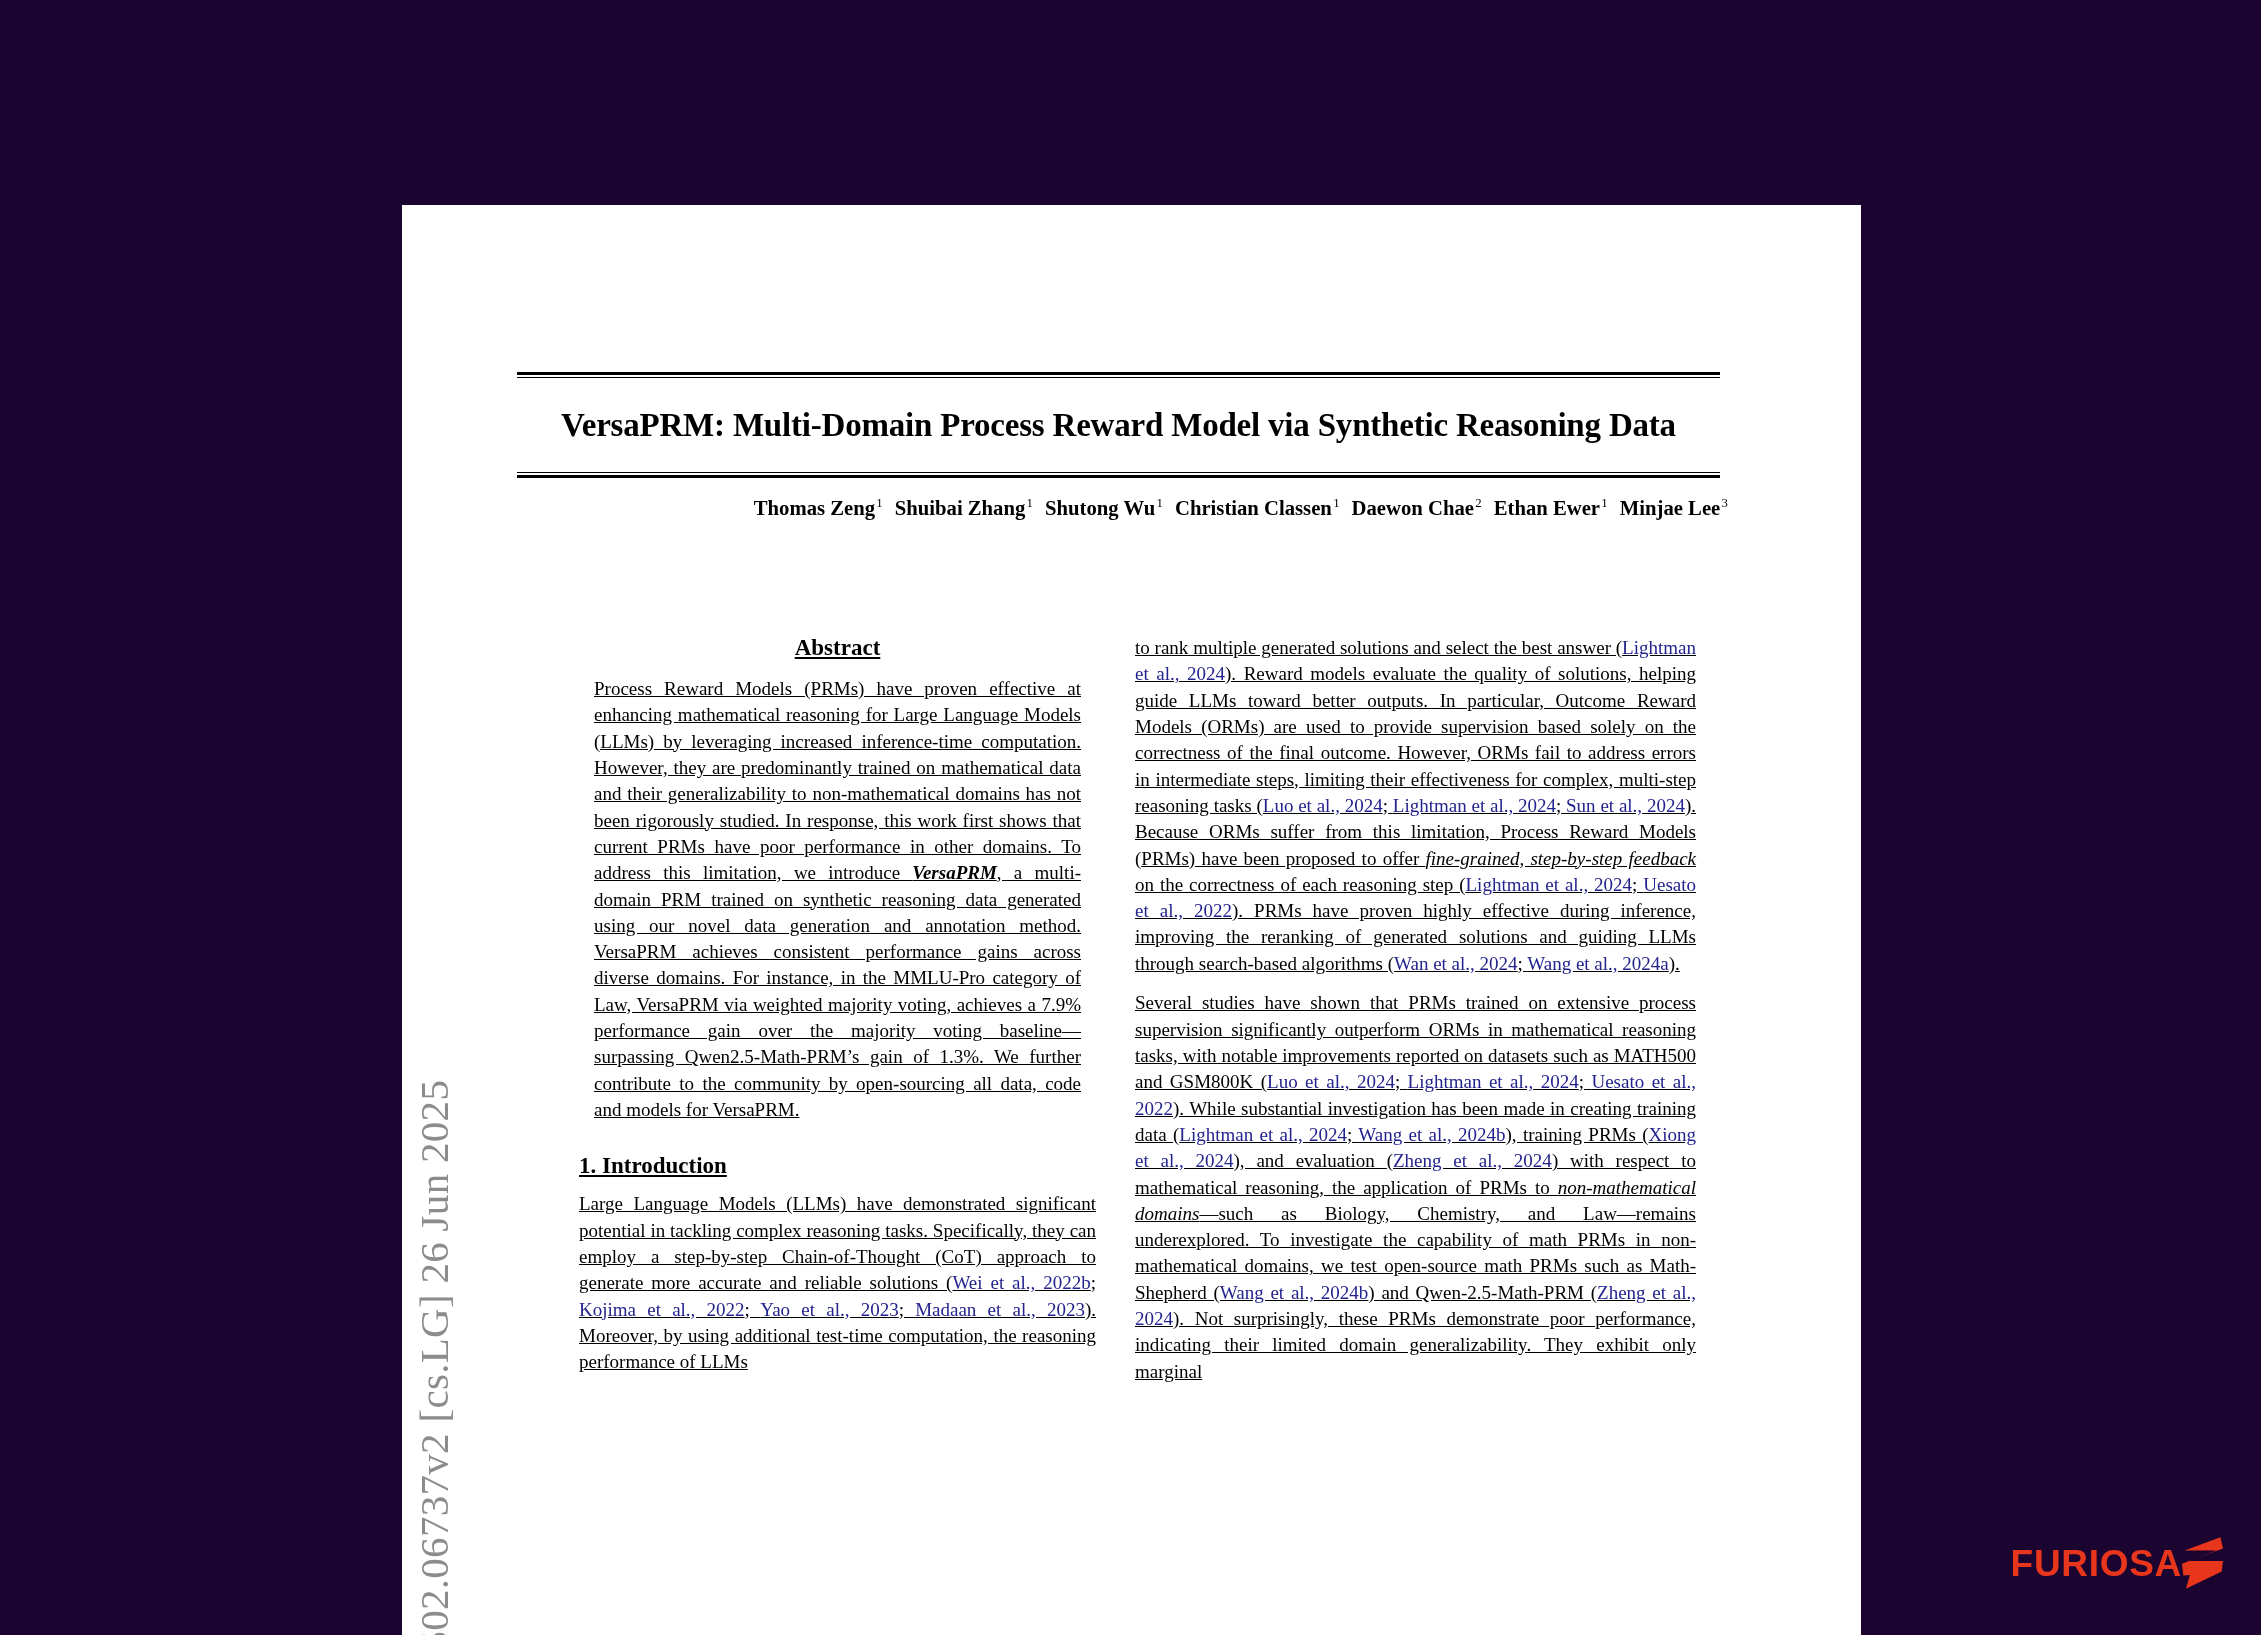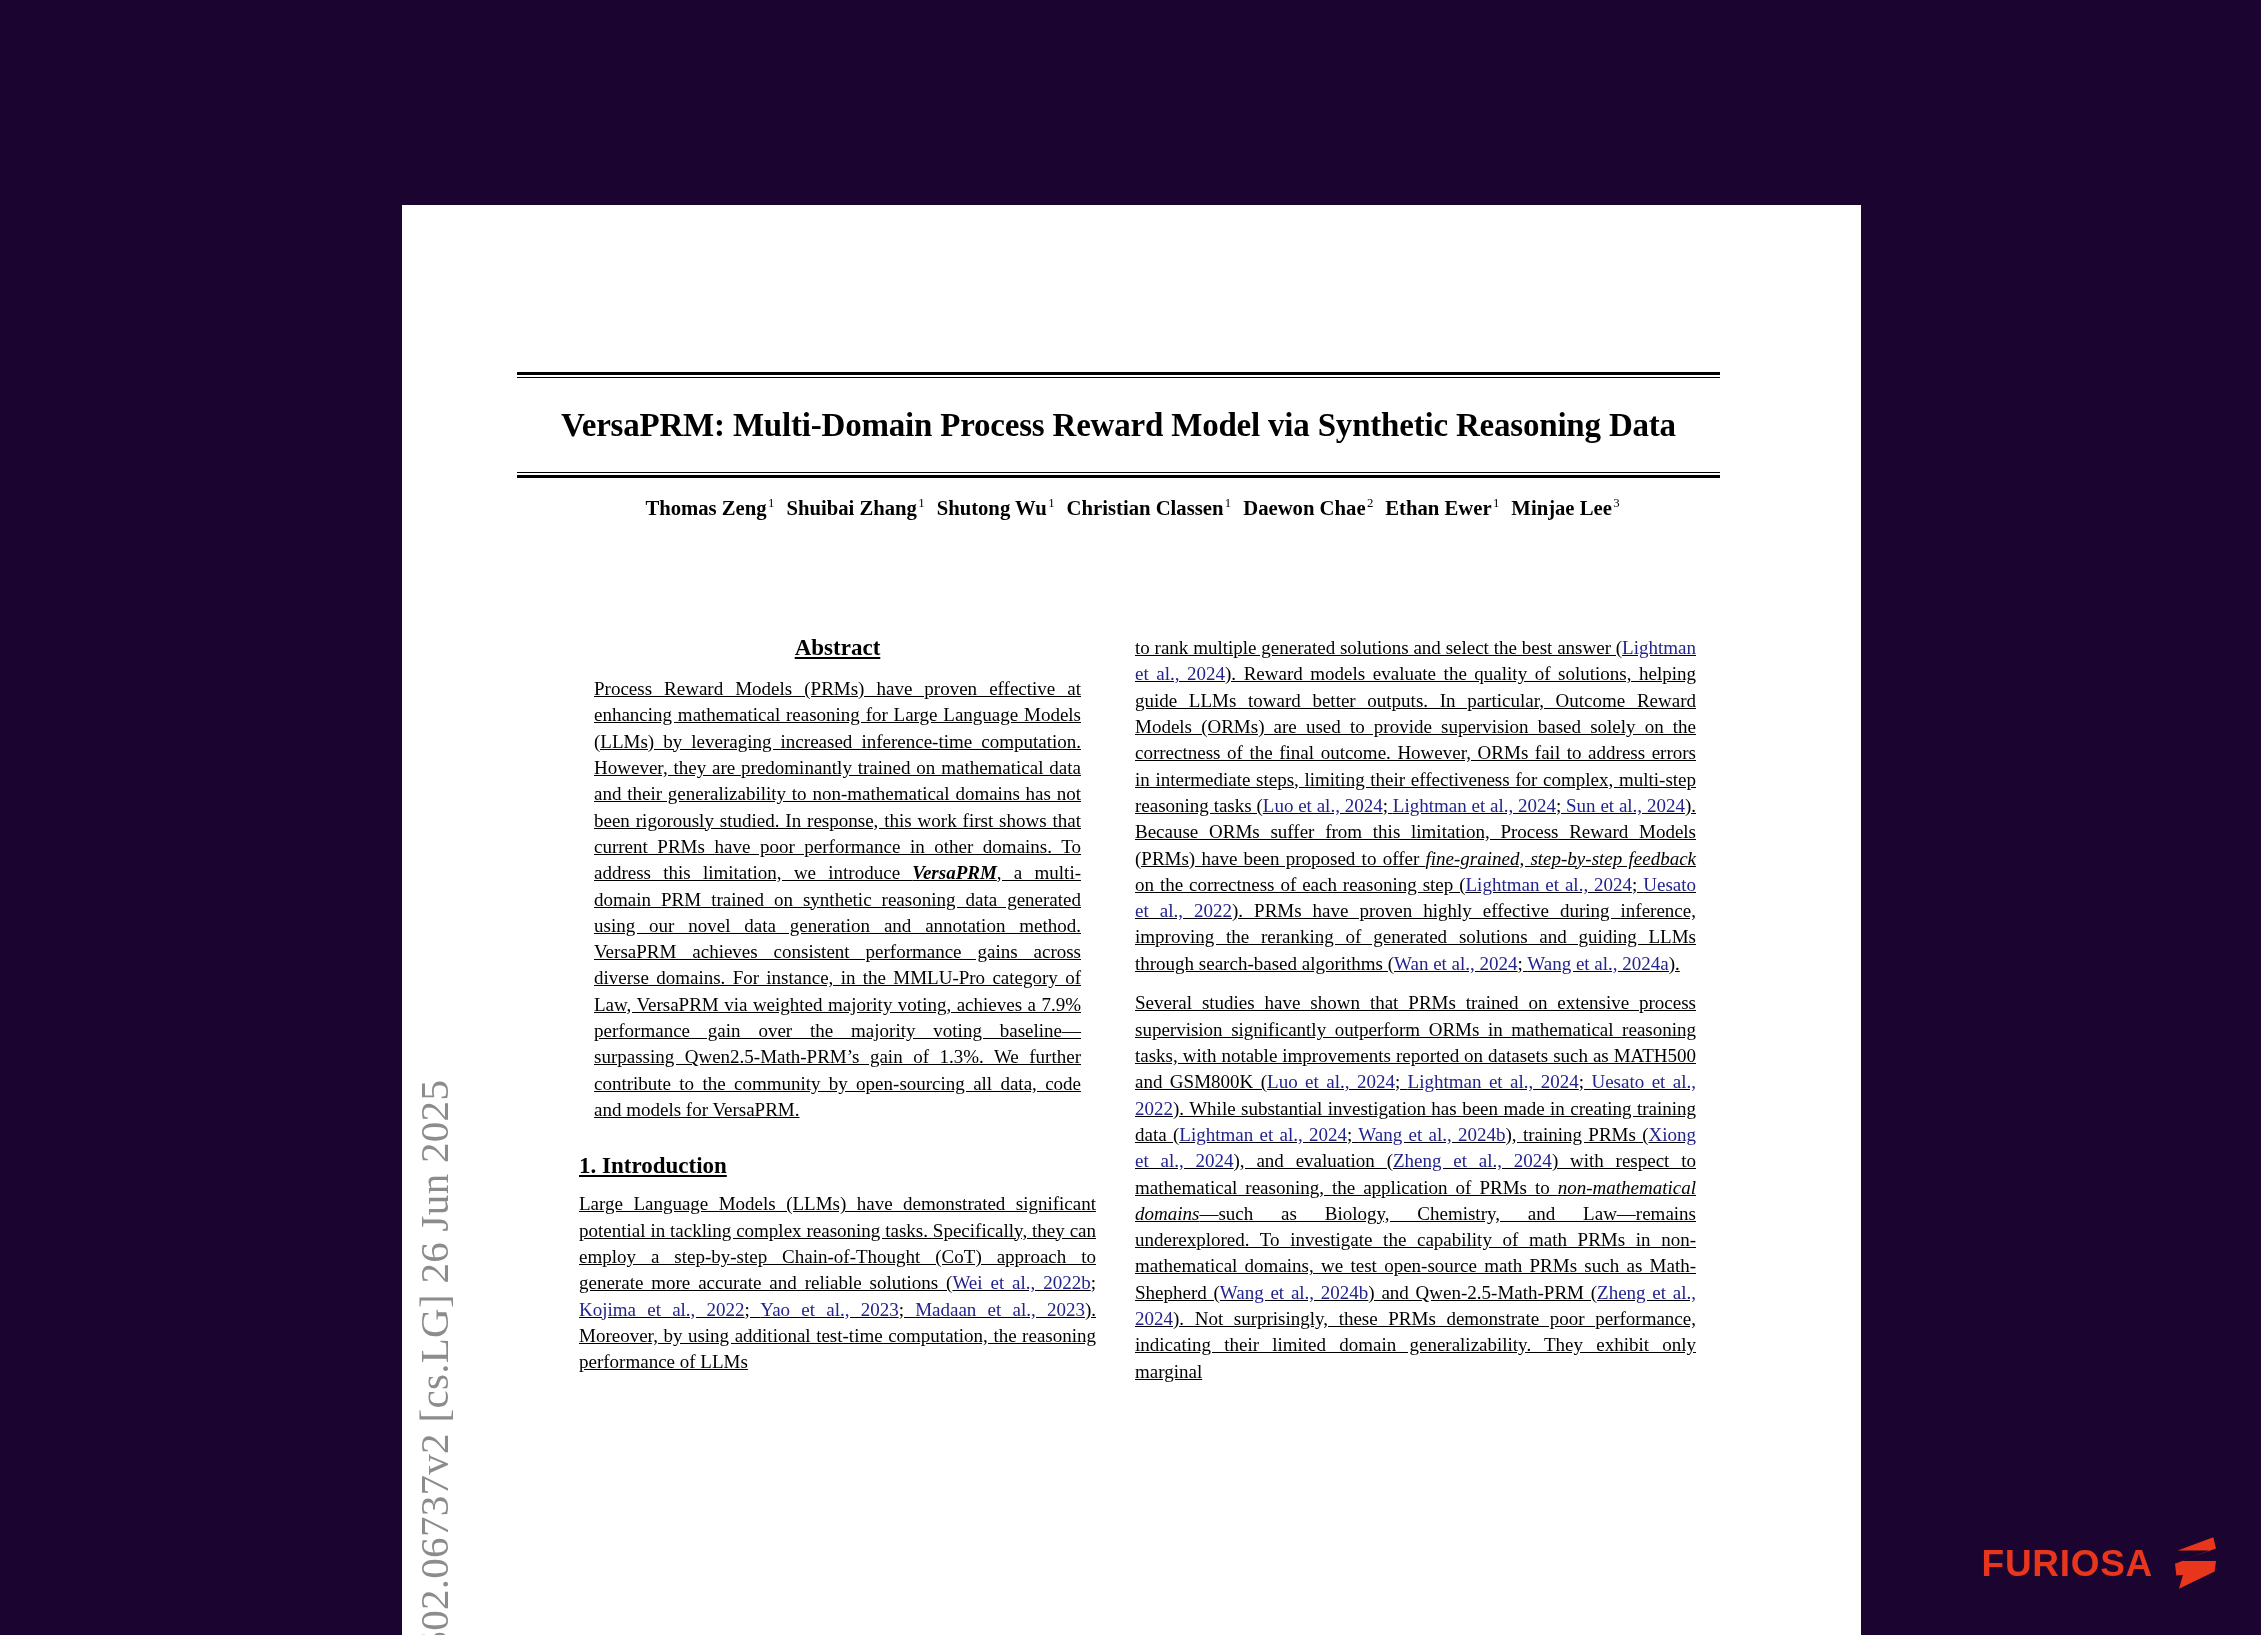--- a/index.html
+++ b/index.html
@@ -87,21 +87,21 @@
     line-height: 1.15;
     letter-spacing: -0.2px;
   }
 
   
   #authors {
     position: absolute;
     left: 129px;
     top: 290px;
     width: 1203px;
-    text-align: center;
+    text-align: right;
     font-size: 20.7px;
     font-weight: bold;
     line-height: 1.34;
     color: #000;
   }
   #authors sup {
     font-weight: normal;
     font-size: 0.62em;
     vertical-align: super;
     padding-left: 1.3px;
@@ -153,25 +153,25 @@
     margin: 15px;
     color: #000;
   }
   .cite { color: #23238e; }
   .ital { font-style: italic; }
   .bold-ital { font-style: italic; font-weight: bold; }
 
   
   #furiosa-logo {
     position: absolute;
-    right: 45px;
+    right: 38px;
     bottom: 47px;
     display: flex;
     align-items: center;
-    gap: 22px;
+    gap: 0;
   }
   #furiosa-wordmark {
     font-family: "Liberation Sans", sans-serif;
     font-weight: bold;
     font-size: 37px;
     letter-spacing: 0.7px;
     color: #e8361c;
     line-height: 1;
   }
   #furiosa-bolt {

